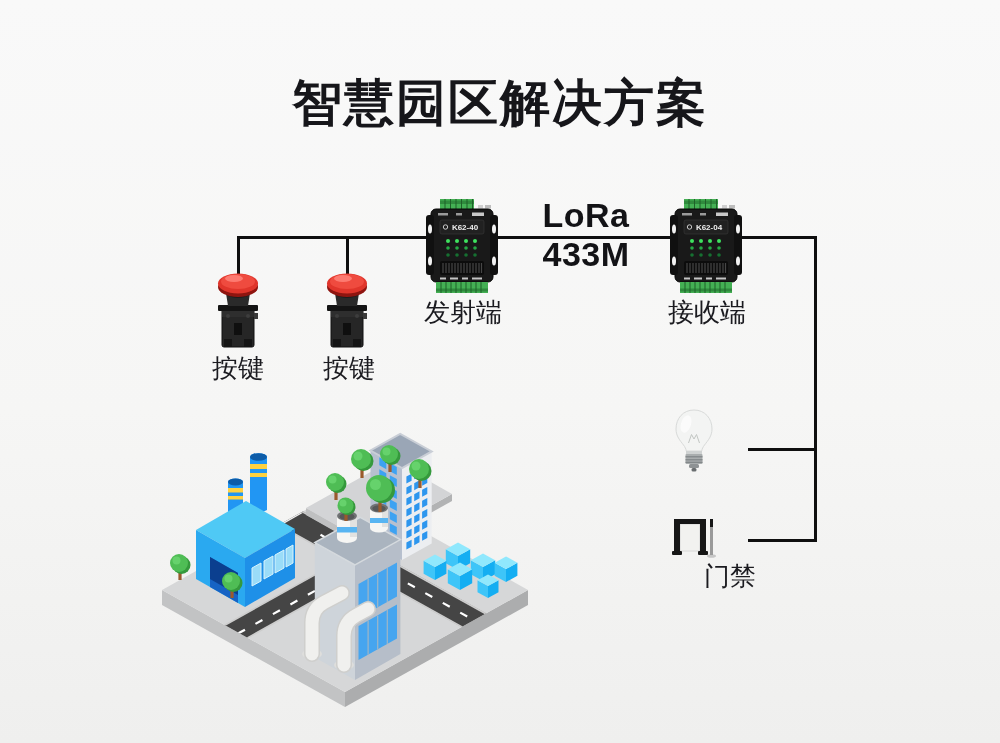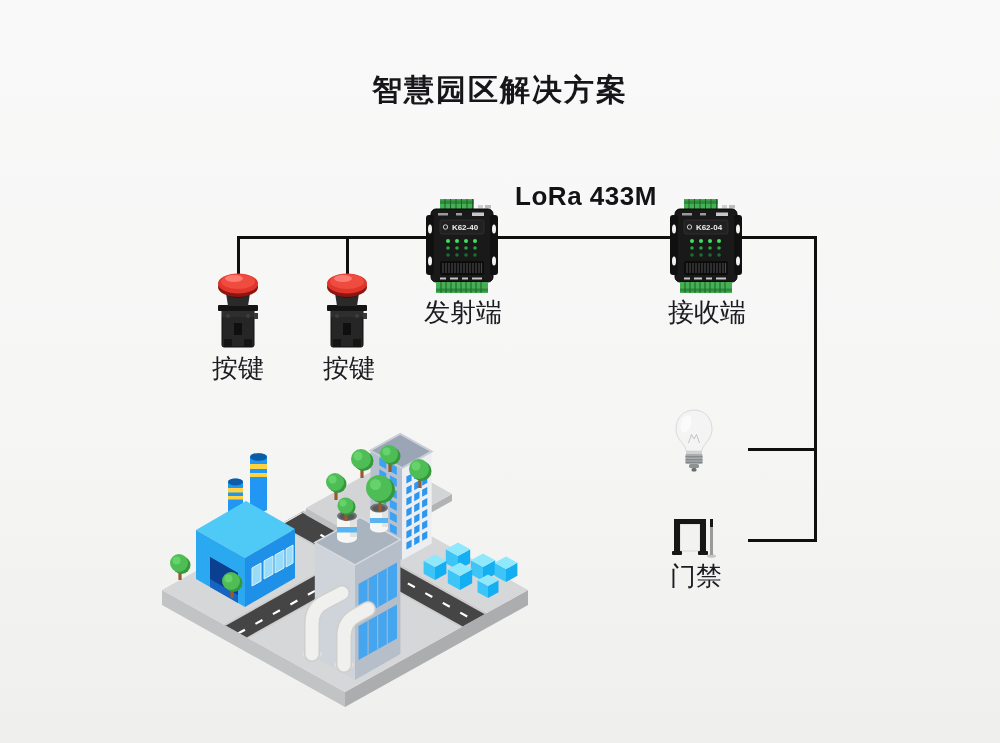--- a/index.html
+++ b/index.html
@@ -3,25 +3,25 @@
 <meta charset="utf-8">
 <style>
   html,body{margin:0;padding:0;}
   body{font-family:"Liberation Sans","DejaVu Sans",sans-serif;}
   .stage{
     position:relative;width:1000px;height:743px;overflow:hidden;
     background:linear-gradient(180deg,#f9f9f9 0%,#f6f6f5 55%,#efefee 100%);
   }
   .title{
     position:absolute;left:0;right:0;top:70px;text-align:center;
-    font-size:30px;font-weight:bold;color:#16161a;letter-spacing:2px;
+    font-size:50px;font-weight:bold;color:#16161a;letter-spacing:2px;
   }
   .lora{
-    position:absolute;left:495px;width:182px;top:181px;text-align:center;
-    font-size:26px;font-weight:bold;color:#131316;letter-spacing:0.5px;
+    position:absolute;left:495px;width:182px;top:196px;text-align:center;
+    font-size:34px;font-weight:bold;color:#131316;letter-spacing:0.5px;
   }
   .lbl{
     position:absolute;width:120px;text-align:center;
     font-size:26px;color:#1b1b20;
   }
   .wire{position:absolute;background:#0f0f0f;}
   .abs{position:absolute;}
   svg text{font-family:"Liberation Sans","DejaVu Sans",sans-serif;}
 </style>
 </head>
@@ -253,21 +253,21 @@
     <ellipse cx="39.5" cy="39" rx="4.5" ry="1.8" fill="#c6c6c6"></ellipse>
     <rect x="8" y="7" width="20" height="27" fill="#f2f2f0" stroke="#cfcfcf" stroke-width="0.8"></rect>
     <rect x="2" y="2" width="6" height="34" fill="#161616"></rect>
     <rect x="0" y="34" width="10" height="4" rx="1" fill="#161616"></rect>
     <rect x="28" y="2" width="6" height="34" fill="#161616"></rect>
     <rect x="26" y="34" width="10" height="4" rx="1" fill="#161616"></rect>
     <rect x="2" y="2" width="32" height="5" fill="#161616"></rect>
     <rect x="38" y="4" width="3" height="34" fill="#9a9a9a"></rect>
     <rect x="38" y="2" width="3" height="8" fill="#161616"></rect>
   </svg>
-  <div class="lbl" style="left:636px;top:559px;">门禁</div>
+  <div class="lbl" style="left:636px;top:559px;text-align:right;">门禁</div>
 
   <svg class="abs" style="left:140px;top:430px;" width="420" height="300" viewBox="0 0 420 300">
     <defs>
       <clipPath id="plat">
           <polygon points="205,58 388,160 205,262 22,160"></polygon>
         </clipPath>
     </defs>
 
     <polygon points="22,160 205,262 205,277 22,175" fill="#c2c3c4"></polygon>
     <polygon points="388,160 205,262 205,277 388,175" fill="#acadae"></polygon>

